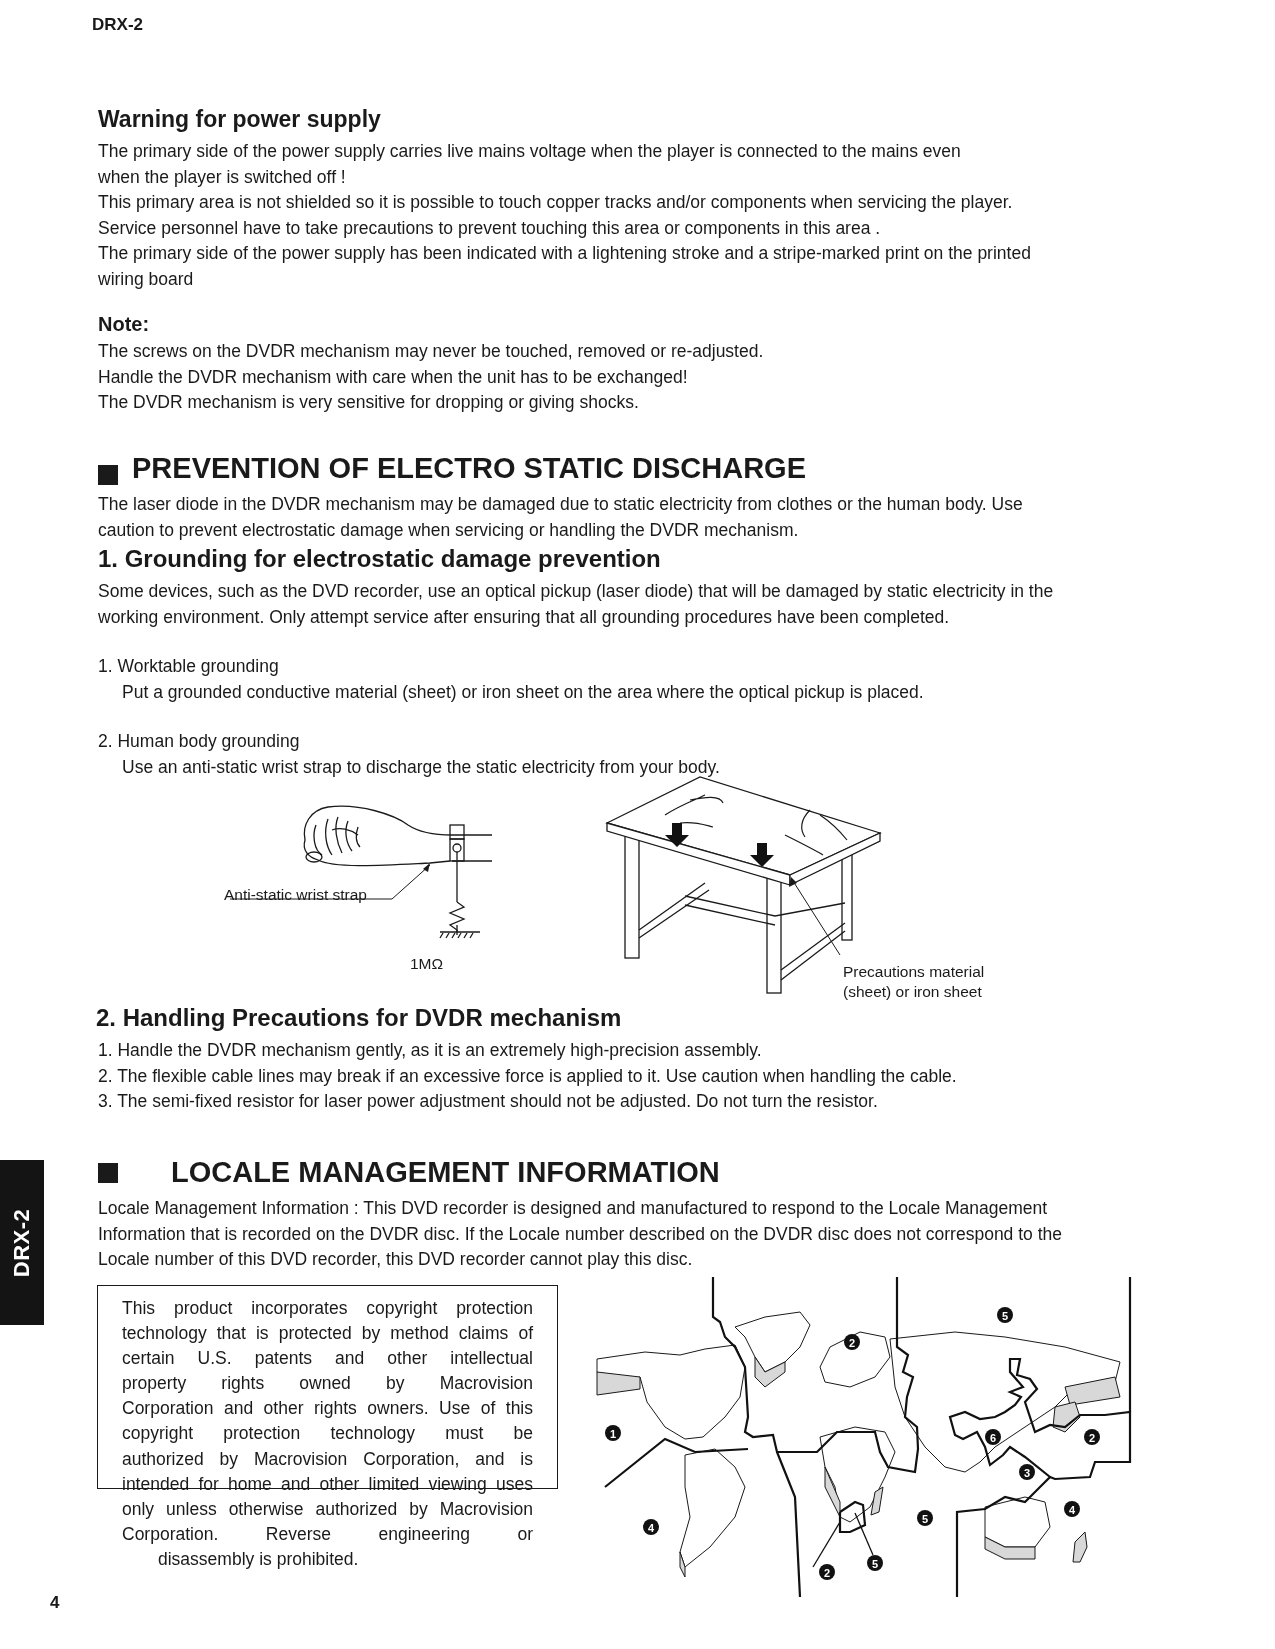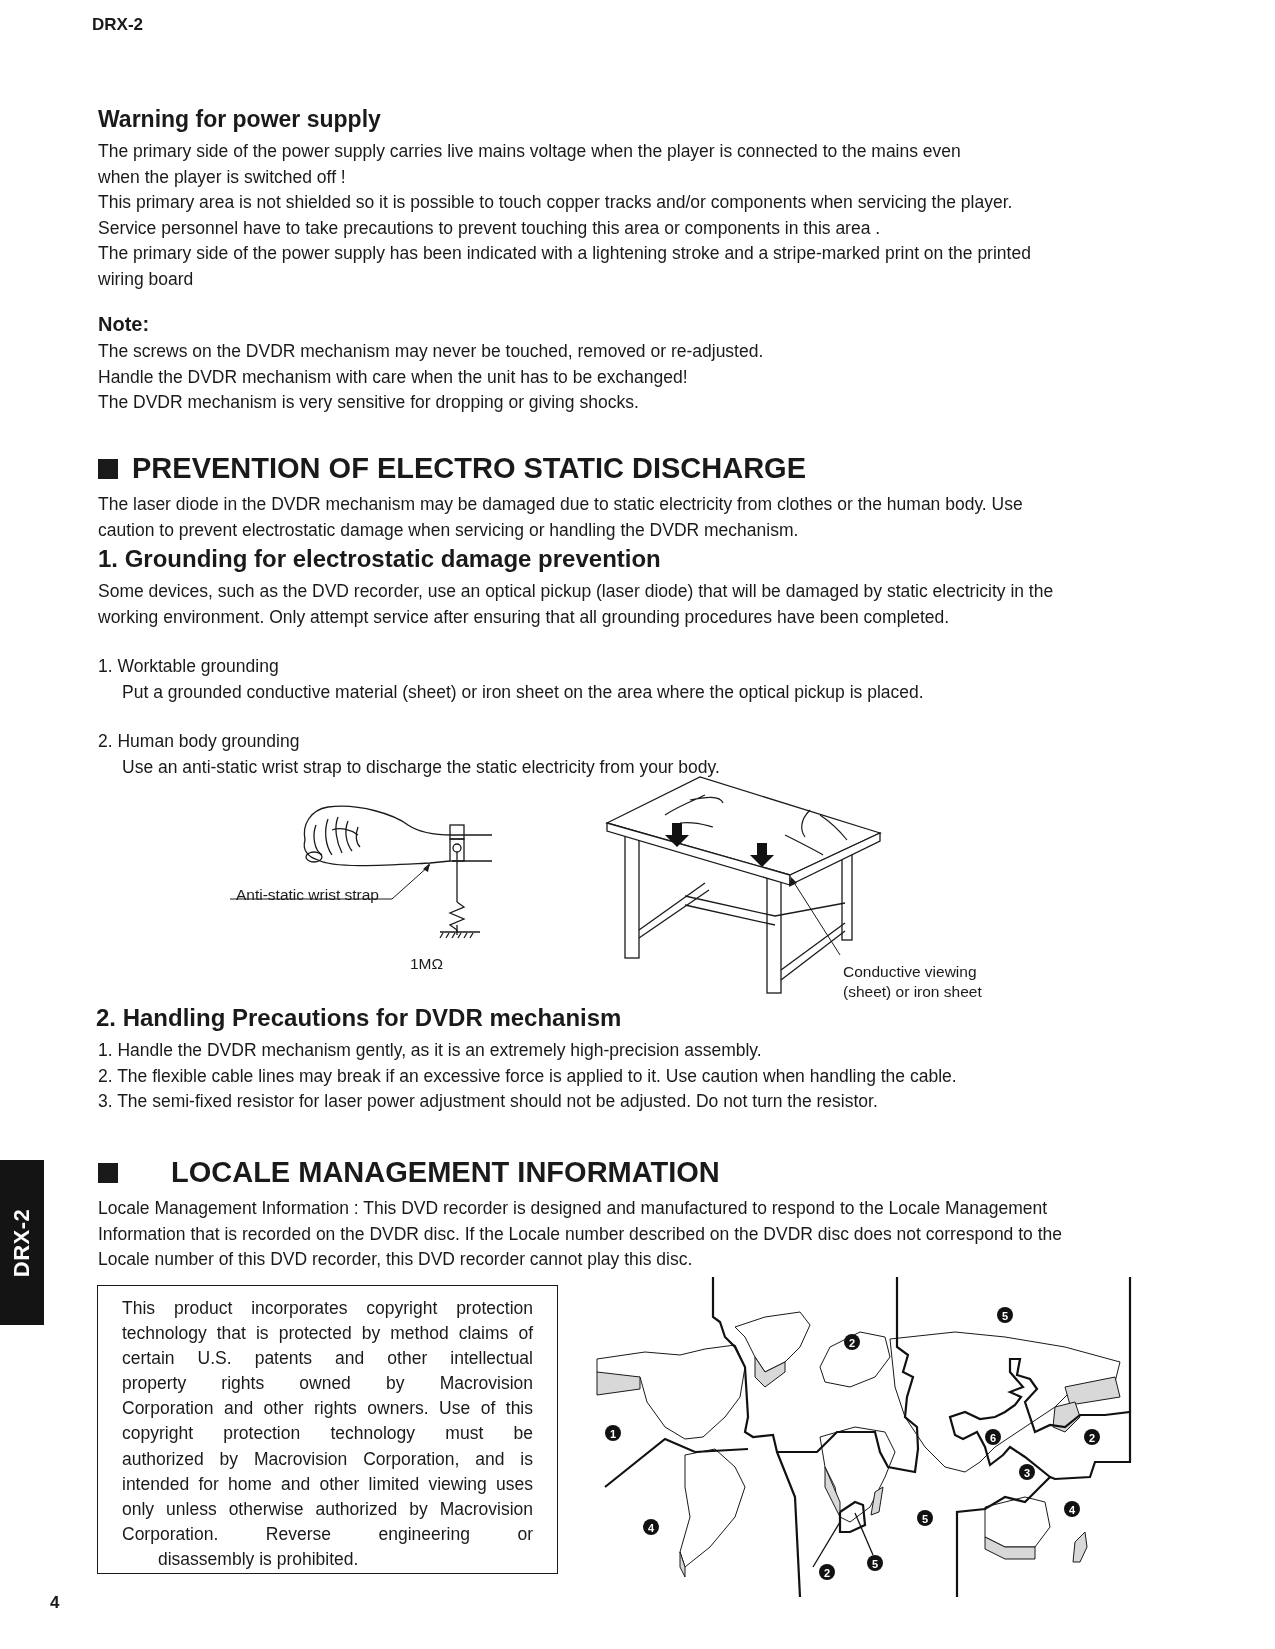--- a/index.html
+++ b/index.html
@@ -10,21 +10,21 @@
   .h-warn { left: 98px; top: 106px; font-size: 23px; font-weight: bold; }
   .txt { font-size: 17.5px; line-height: 25.5px; white-space: nowrap; }
   .bold { font-weight: normal; }
   .block { left: 98px; }
   .sec-title { font-size: 29px; font-weight: bold; display: flex; align-items: center; white-space: nowrap; }
   .sq { display: inline-block; width: 20px; height: 20px; background: #1a1a1a; margin-right: 14px; margin-left: 2px; }
   .sub-title { font-size: 24px; font-weight: bold; white-space: nowrap; }
   .indent { padding-left: 24px; }
   .sidetab { left: 0; top: 1160px; width: 44px; height: 165px; background: #141414; }
   .sidetab span { position: absolute; left: 50%; top: 50%; transform: translate(-50%, -50%) rotate(-90deg); color: #fff; font-weight: bold; font-size: 22px; white-space: nowrap; letter-spacing: 0.5px; }
-  .mv-box { left: 97px; top: 1285px; width: 461px; height: 289px; border: 1.5px solid #1a1a1a; padding: 10px 24px 0 24px; }
+  .mv-box { left: 97px; top: 1285px; width: 461px; height: 204px; border: 1.5px solid #1a1a1a; padding: 10px 24px 0 24px; }
   .mv-box p { font-size: 17.5px; line-height: 25.1px; text-align: justify; text-align-last: justify; }
   .mv-box p.last { text-align-last: left; margin-left: 36px; }
   .pageno { left: 50px; top: 1593px; font-size: 17px; font-weight: bold; }
   .fig-label { font-size: 15.5px; white-space: nowrap; }
   svg { position: absolute; overflow: visible; }
 </style>
 </head>
 <body>
 
 <div class="abs hdr-model">DRX-2</div>
@@ -39,21 +39,21 @@
   <div class="txt">wiring board</div>
 </div>
 
 <div class="abs block" style="top:313px; font-size:20px; font-weight:bold;">Note:</div>
 <div class="abs block" style="top:339px;">
   <div class="txt bold">The screws on the DVDR mechanism may never be touched, removed or re-adjusted.</div>
   <div class="txt bold">Handle the DVDR mechanism with care when the unit has to be exchanged!</div>
   <div class="txt bold">The DVDR mechanism is very sensitive for dropping or giving shocks.</div>
 </div>
 
-<div class="abs sec-title" style="left:96px; top:452px;">
+<div class="abs sec-title" style="left:96px; top:452px;align-items:flex-end;">
   <span class="sq"></span>
   <span>PREVENTION OF ELECTRO STATIC DISCHARGE</span>
 </div>
 <div class="abs block" style="top:492px;">
   <div class="txt">The laser diode in the DVDR mechanism may be damaged due to static electricity from clothes or the human body. Use</div>
   <div class="txt">caution to prevent electrostatic damage when servicing or handling the DVDR mechanism.</div>
 </div>
 
 <div class="abs sub-title block" style="top:545px;">1. Grounding for electrostatic damage prevention</div>
 <div class="abs block" style="top:579px;">
@@ -103,21 +103,21 @@
     <line x1="219" y1="138" x2="216" y2="143"></line>
     <line x1="225" y1="138" x2="222" y2="143"></line>
     <line x1="231" y1="138" x2="228" y2="143"></line>
     <line x1="237" y1="138" x2="234" y2="143"></line>
     <line x1="243" y1="138" x2="240" y2="143"></line>
 
     <polyline points="0,104 162,104 200,70" stroke-width="1"></polyline>
   </g>
   <polygon points="200,68 193,74 198,77" fill="#1a1a1a"></polygon>
 </svg>
-<div class="abs fig-label" style="left:236px; top:886px;text-align:right;">Anti-static wrist strap</div>
+<div class="abs fig-label" style="left:224px; top:886px;text-align:right;">Anti-static wrist strap</div>
 <div class="abs fig-label" style="left:410px; top:955px;">1MΩ</div>
 
 <svg style="left:605px; top:795px;" width="280" height="210" viewBox="0 0 280 210">
   <g fill="#fff" stroke="#1a1a1a" stroke-width="1.3">
 
     <rect x="20" y="38" width="14" height="125"></rect>
     <rect x="162" y="70" width="14" height="128"></rect>
     <rect x="237" y="50" width="10" height="95"></rect>
 
     <polyline points="34,135 100,88" fill="none"></polyline>
@@ -140,21 +140,21 @@
     <line x1="235" y1="160" x2="188" y2="86" stroke-width="1"></line>
   </g>
   <polygon points="186,82 184,92 192,88" fill="#1a1a1a"></polygon>
 
   <g fill="#111">
     <polygon points="67,28 77,28 77,40 84,40 72,52 60,40 67,40"></polygon>
     <polygon points="152,48 162,48 162,60 169,60 157,72 145,60 152,60"></polygon>
   </g>
 </svg>
 <div class="abs fig-label" style="left:843px; top:962px; line-height:20px;">
-  <div>Conductive viewing</div>
+  <div>Precautions material</div>
   <div>(sheet) or iron sheet</div>
 </div>
 
 <div class="abs sub-title" style="left:96px; top:1004px;">2. Handling Precautions for DVDR mechanism</div>
 <div class="abs block" style="top:1038px;">
   <div class="txt">1.  Handle the DVDR mechanism gently, as it is an extremely high-precision assembly.</div>
   <div class="txt">2.  The flexible cable lines may break if an excessive force is applied to it. Use caution when handling the cable.</div>
   <div class="txt">3.  The semi-fixed resistor for laser power adjustment should not be adjusted. Do not turn the resistor.</div>
 </div>
 

